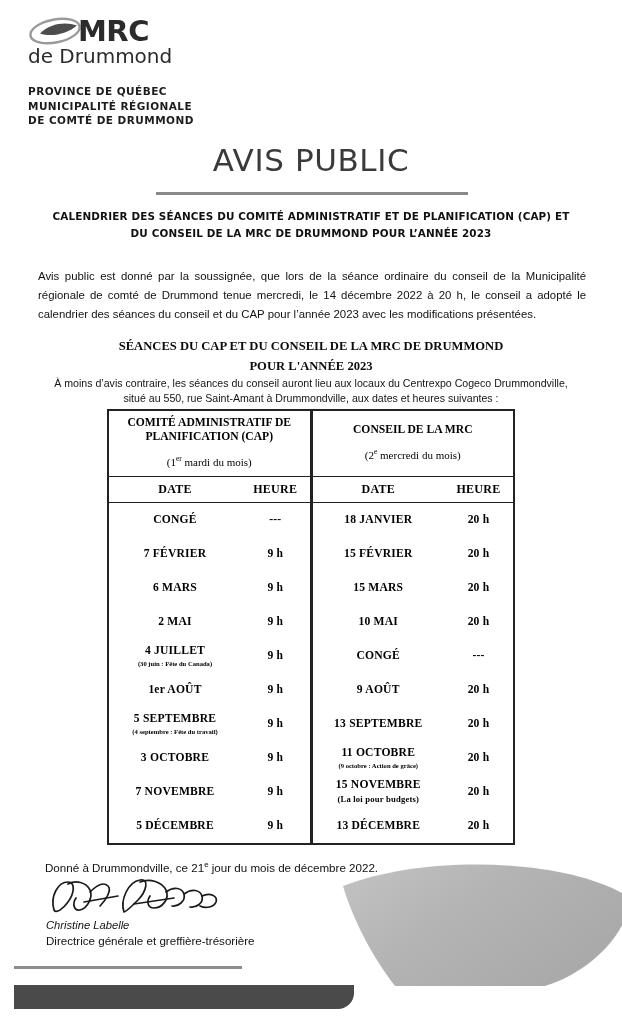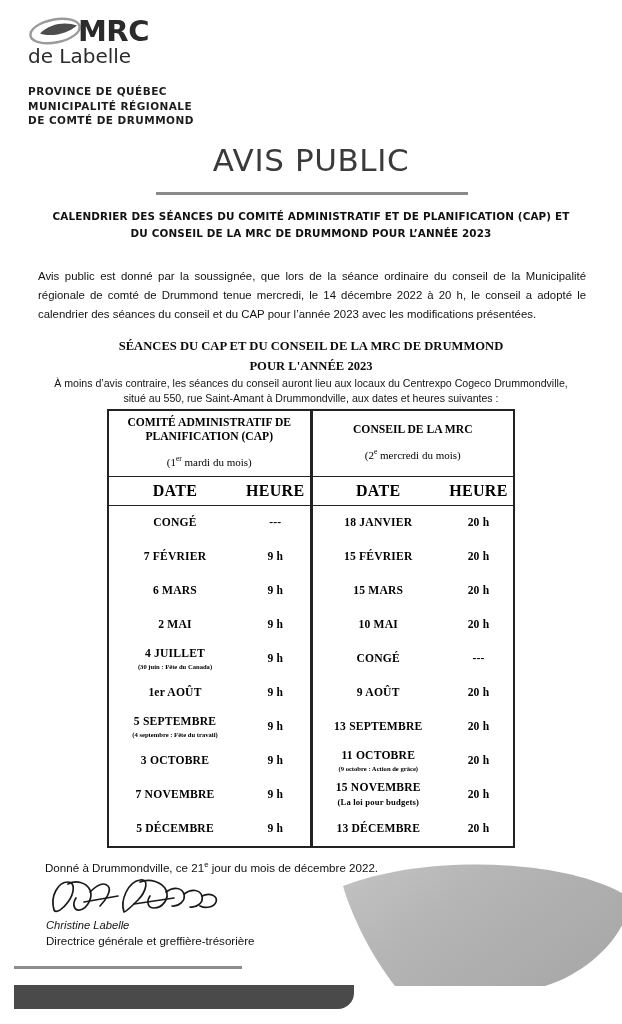--- a/index.html
+++ b/index.html
@@ -187,21 +187,21 @@
     padding: 5px 4px 7px 4px;
   }
   .grp-head .grp-sub {
     font-weight: normal;
     font-size: 11px;
     display: block;
     margin-top: 8px;
   }
   .cal-table .col-head {
     font-weight: bold;
-    font-size: 16px;
+    font-size: 12px;
     padding: 5px 0 5px 0;
     letter-spacing: 0.3px;
   }
   .cal-table td.cell {
     font-weight: bold;
     font-size: 11.6px;
     height: 34px;
     letter-spacing: 0.2px;
   }
   .cal-table tr.data-row td {
@@ -289,21 +289,21 @@
 <div class="logo-block">
   <div class="logo-mrc-row">
     <span>
       <svg class="logo-svg" width="56" height="30" viewBox="0 0 56 30" aria-hidden="true">
         <ellipse cx="27" cy="15" rx="25" ry="11.5" transform="rotate(-11 27 15)" fill="none" stroke="#9a9a9a" stroke-width="2.4"></ellipse>
         <path d="M12,17.5 C22,7 38,5.5 49,9.5 C40,17.5 24,21.5 12,17.5 Z" fill="#4d4d4d"></path>
       </svg>
     </span>
     <span class="logo-word-mrc">MRC</span>
   </div>
-  <div class="logo-word-sub">de Labelle</div>
+  <div class="logo-word-sub">de Drummond</div>
 </div>
 
 <div class="org-lines">
   <div>PROVINCE DE QUÉBEC</div>
   <div>MUNICIPALITÉ RÉGIONALE</div>
   <div>DE COMTÉ DE DRUMMOND</div>
 </div>
 
 <div class="avis-title">AVIS PUBLIC</div>
 <div class="title-rule"></div>

